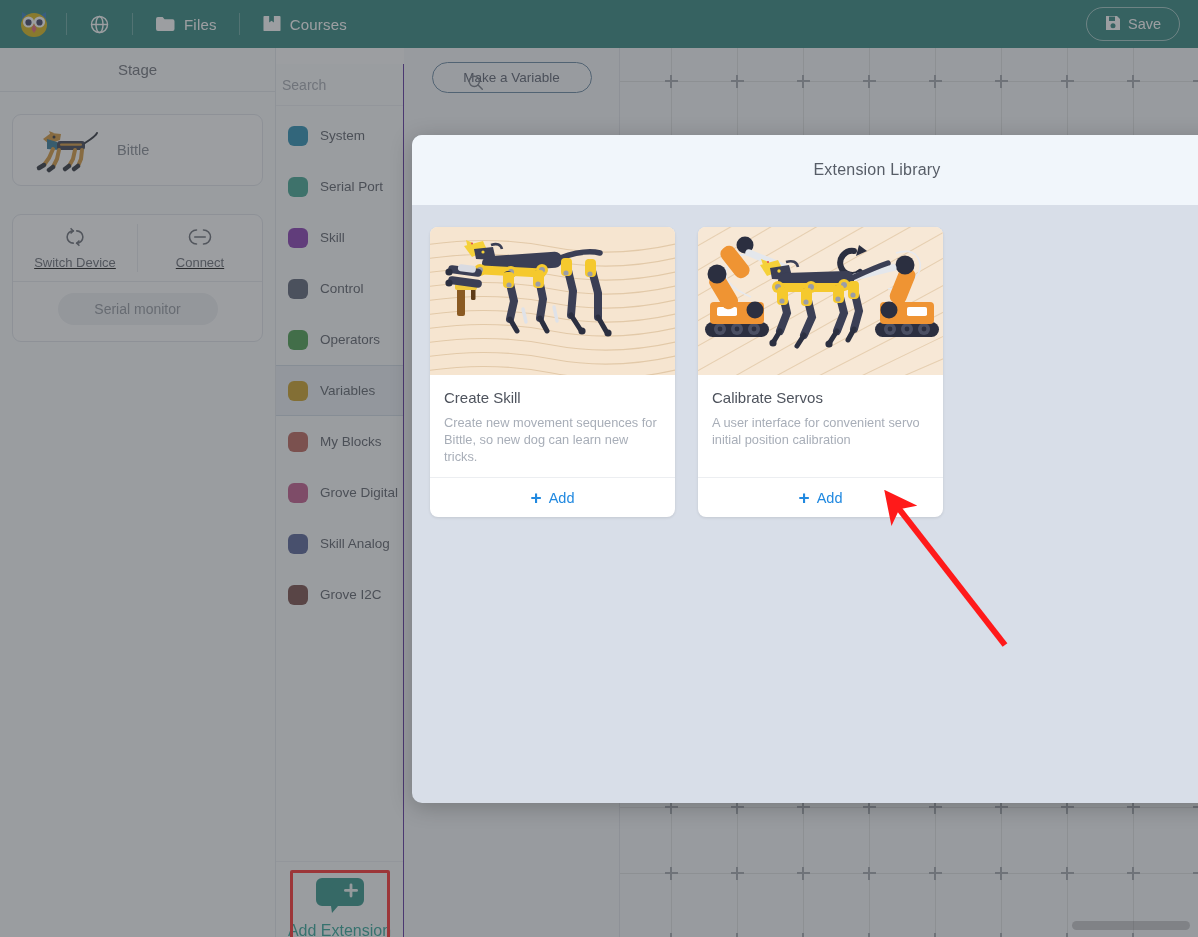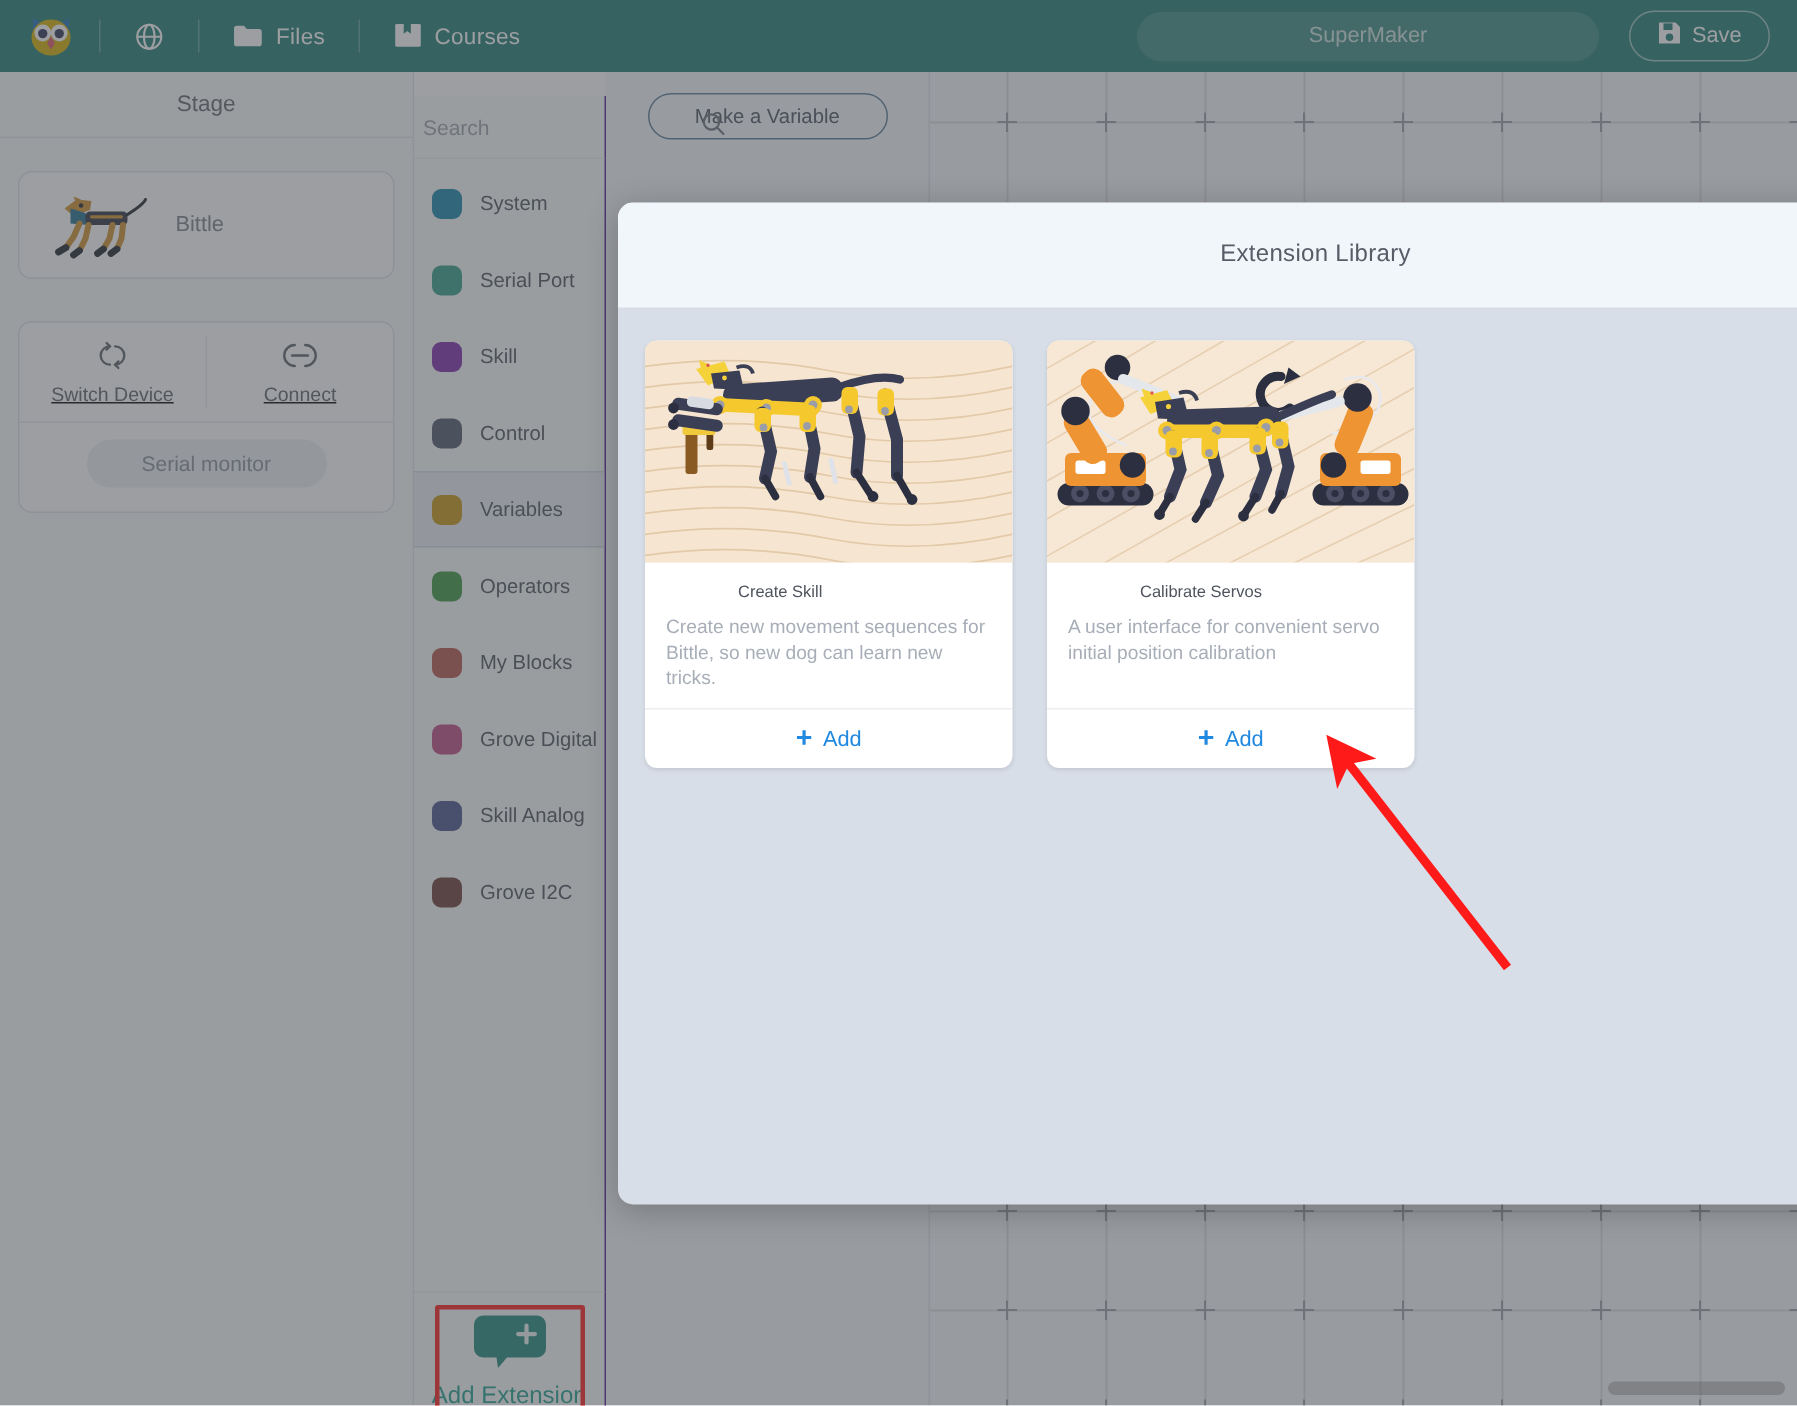--- a/index.html
+++ b/index.html
@@ -196,21 +196,21 @@
     padding-right: 160px;
   }
   .modal-body { padding: 22px 18px 0 18px; display: flex; gap: 23px; }
   .ext-card {
     width: 245px; border-radius: 8px; overflow: hidden;
     background: #fff; box-shadow: 0 1px 3px rgba(0,0,0,.10);
     display: flex; flex-direction: column;
   }
   .ext-img { height: 148px; position: relative; overflow: hidden; background: #f5e6d2; }
   .ext-meta { padding: 14px 14px 12px 14px; flex: 1; }
-  .ext-title { font-size: 11px; color: #4e535d; margin-bottom: 9px; margin-left: 48px; }
+  .ext-title { font-size: 15px; color: #4e535d; margin-bottom: 9px; }
   .ext-desc { font-size: 12.8px; line-height: 1.31; color: #a8aeb8; }
   .ext-add {
     height: 40px; border-top: 1px solid #eceef1;
     display: flex; align-items: center; justify-content: center; gap: 7px;
     color: #2189e0; font-size: 14.5px; cursor: pointer;
   }
   .plus-g {
     font-size: 19px; line-height: 1; font-weight: bold; color: #2189e0;
   }
 
@@ -378,27 +378,27 @@
           <span class="lbl">Serial Port</span>
         </div>
         <div class="cat">
           <span class="dot" style="background: rgb(125, 41, 171);"></span>
           <span class="lbl">Skill</span>
         </div>
         <div class="cat">
           <span class="dot" style="background: rgb(77, 84, 104);"></span>
           <span class="lbl">Control</span>
         </div>
+        <div class="cat">
+          <span class="dot" style="background: rgb(57, 148, 60);"></span>
+          <span class="lbl">Operators</span>
+        </div>
         <div class="cat selected">
           <span class="dot" style="background: rgb(199, 151, 17);"></span>
           <span class="lbl">Variables</span>
-        </div>
-        <div class="cat">
-          <span class="dot" style="background: rgb(57, 148, 60);"></span>
-          <span class="lbl">Operators</span>
         </div>
         <div class="cat">
           <span class="dot" style="background: rgb(181, 84, 73);"></span>
           <span class="lbl">My Blocks</span>
         </div>
         <div class="cat">
           <span class="dot" style="background: rgb(189, 75, 128);"></span>
           <span class="lbl">Grove Digital</span>
         </div>
         <div class="cat">
@@ -521,21 +521,20 @@
     <div class="mb-item">
       <span>
         <svg width="20" height="18" viewBox="0 0 20 19" fill="#ffffff">
           <path d="M2 1 h16 a1 1 0 0 1 1 1 v14 a1 1 0 0 1-1 1 H2 a1 1 0 0 1-1-1 V2 a1 1 0 0 1 1-1z"></path>
           <path d="M7 1 h5 v7 l-2.5-2 L7 8 Z" fill="#1e7b72"></path>
         </svg>
       </span>
       <span>Courses</span>
     </div>
     <div class="spacer"></div>
-    <input class="project-name" type="text" placeholder="SuperMaker" style="">
     <button class="save-btn">
       <span>
         <svg width="16" height="16" viewBox="0 0 16 16" fill="#ffffff">
           <path d="M1 1 h11 l3 3 v11 H1 Z"></path>
           <rect x="4" y="1.6" width="6" height="4.4" fill="#1e7b72"></rect>
           <circle cx="8" cy="10.8" r="2.5" fill="#1e7b72"></circle>
         </svg>
       </span>
       <span>Save</span>
     </button>

